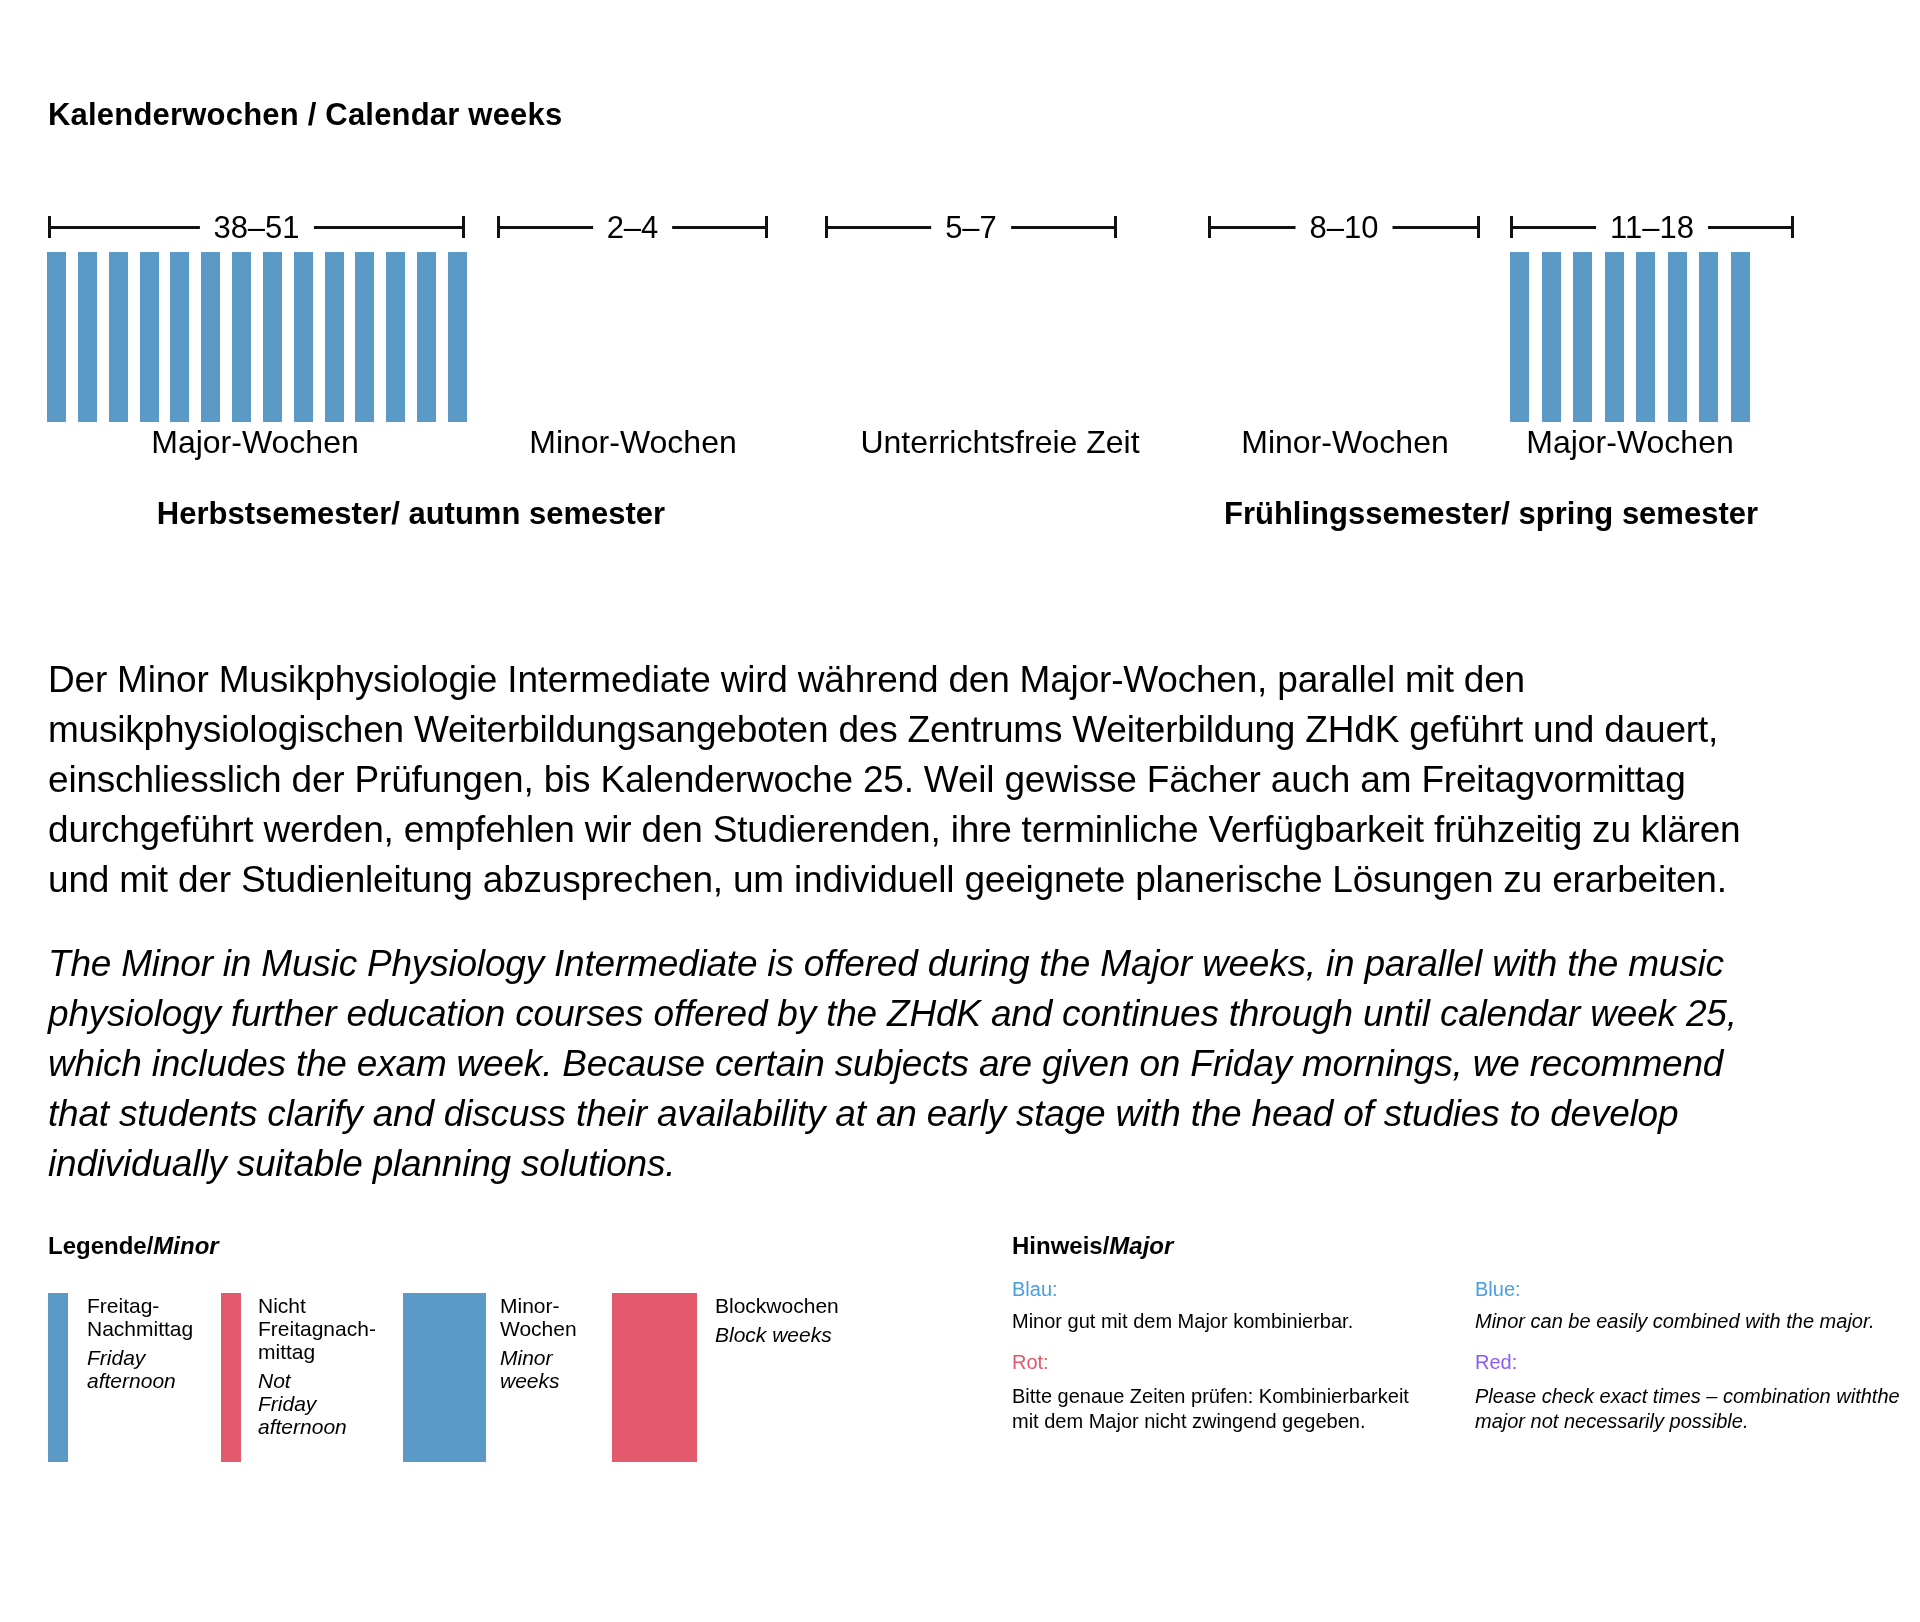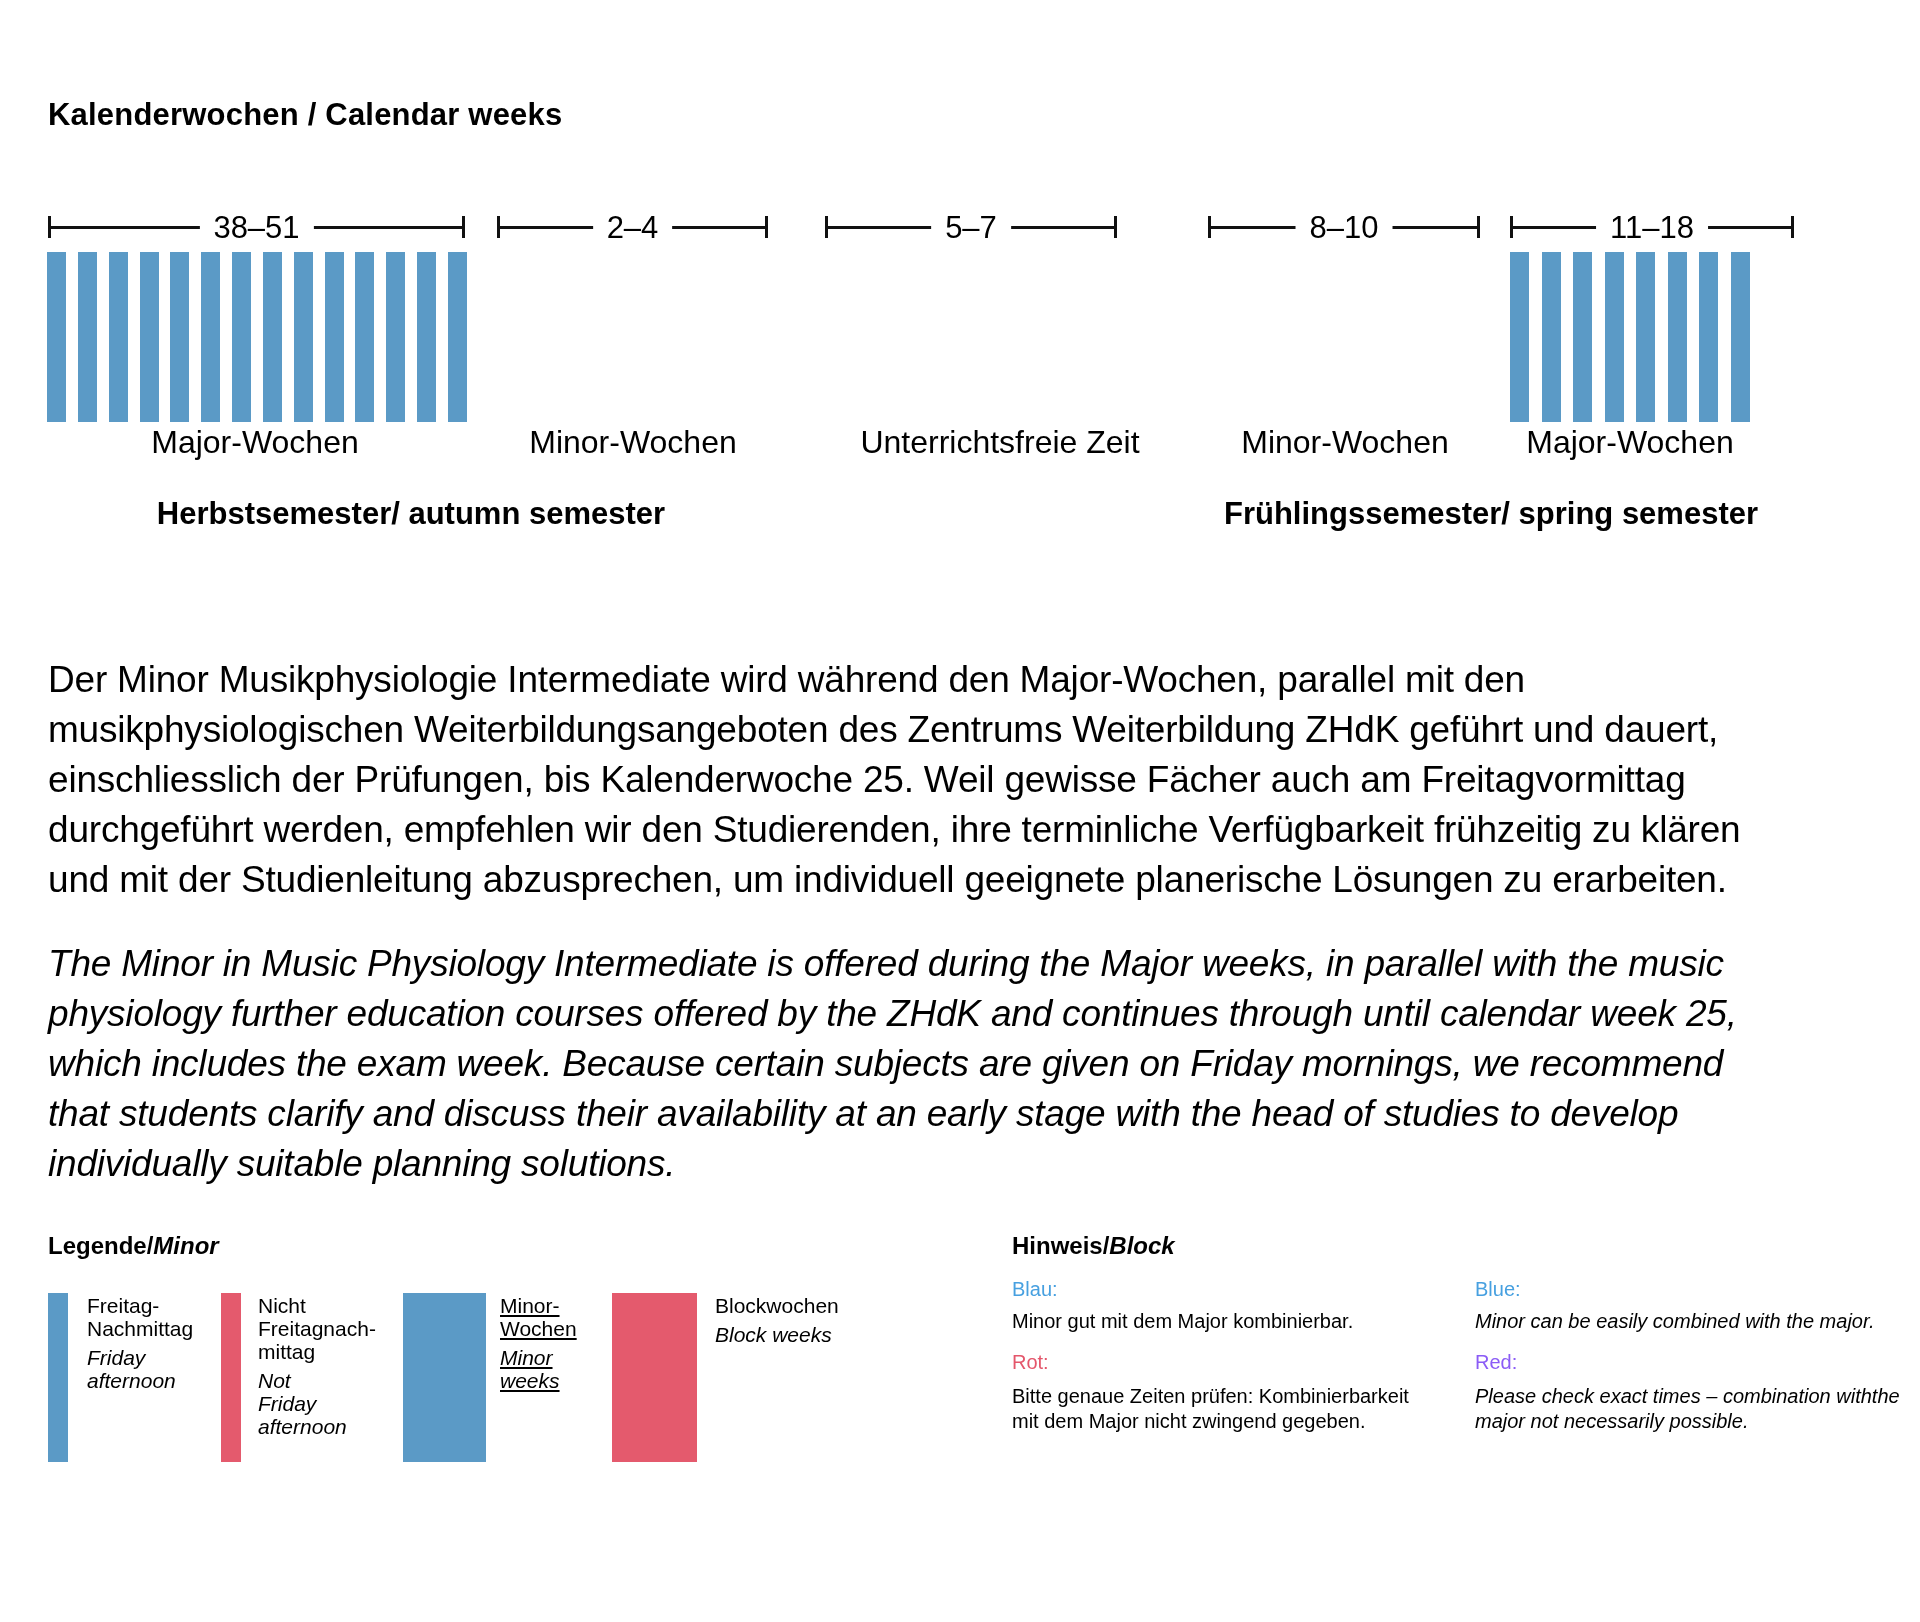--- a/index.html
+++ b/index.html
@@ -144,33 +144,33 @@
 afternoon</div>
   </div>
   <div class="legend-text" style="left:243px;">
     <div class="pre">Nicht
 Freitagnach-
 mittag</div>
     <div class="pre it en">Not
 Friday
 afternoon</div>
   </div>
-  <div class="legend-text" style="left:485px;text-decoration:underline;">
+  <div class="legend-text" style="left:485px;">
     <div class="pre">Minor-
 Wochen</div>
     <div class="pre it en">Minor
 weeks</div>
   </div>
   <div class="legend-text" style="left:700px;">
     <div class="pre">Blockwochen</div>
     <div class="pre it en">Block weeks</div>
   </div>
 
   <div class="abs section-head" style="left:997px;top:1232px;">
-    <span>Hinweis/</span><span class="it">Block</span>
+    <span>Hinweis/</span><span class="it">Major</span>
   </div>
 
   <div class="note-line" style="left: 997px; top: 1277px; color: rgb(71, 160, 224);">Blau:</div>
   <div class="note-line" style="left:997px;top:1309px;">Minor gut mit dem Major kombinierbar.</div>
   <div class="note-line" style="left: 997px; top: 1350px; color: rgb(228, 86, 107);">Rot:</div>
   <div class="note-line" style="left:997px;top:1384px;">Bitte genaue Zeiten prüfen: Kombinierbarkeit
 mit dem Major nicht zwingend gegeben.</div>
 
   <div class="note-line" style="left: 1460px; top: 1277px; color: rgb(71, 160, 224);">Blue:</div>
   <div class="note-line it" style="left:1460px;top:1309px;">Minor can be easily combined with the major.</div>

